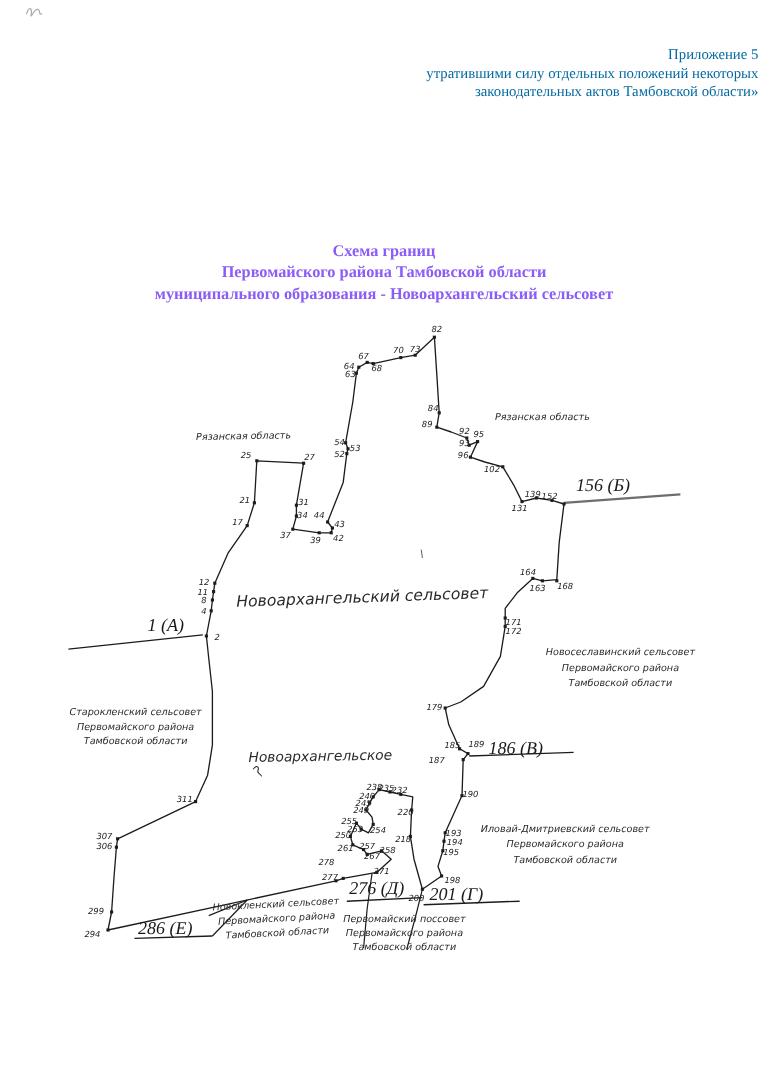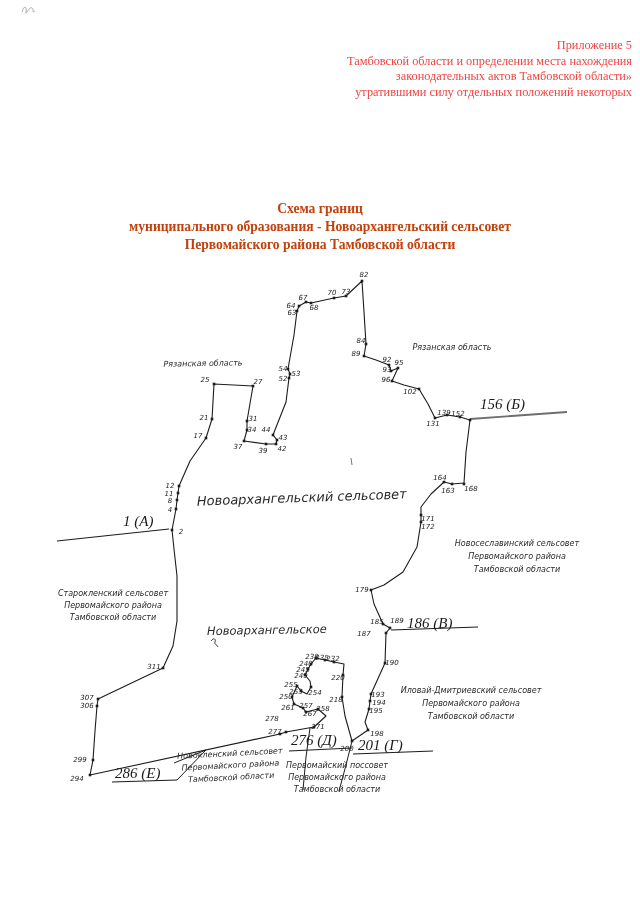--- a/index.html
+++ b/index.html
@@ -2,47 +2,46 @@
 <html><head>
 <meta charset="utf-8">
 <style>
   html,body{margin:0;padding:0;background:#e8e8e8;}
   .page{
     position:relative;width:640px;height:905px;background:#ffffff;
     overflow:hidden;font-family:"Liberation Serif",serif;color:#1c1c1c;
   }
   .header{
     position:absolute;top:38px;right:8px;width:352px;
-    text-align:right;font-size:12.3px;line-height:15.6px;color:#ef4444;
+    text-align:right;font-size:12.3px;line-height:15.6px;color:#0369a1;
   }
   .title{
     position:absolute;top:200px;left:0;width:100%;
-    text-align:center;font-weight:bold;font-size:13.6px;line-height:18px;color:#c2410c;
+    text-align:center;font-weight:bold;font-size:13.6px;line-height:18px;color:#8b5cf6;
   }
   .map-svg{position:absolute;left:0;top:0;width:640px;height:905px;}
   .vlabel{font-family:"DejaVu Sans",sans-serif;font-style:italic;font-size:7px;fill:#222;}
   .rlabel{font-family:"DejaVu Sans",sans-serif;font-style:italic;fill:#2a2a2a;}
   .jlabel{font-family:"Liberation Serif",serif;font-style:italic;font-size:15px;fill:#1a1a1a;}
 </style>
 </head>
 <body>
 
 <div class="page">
 
   <div class="header">
     <div>Приложение 5</div>
-    <div>Тамбовской области и определении места нахождения</div>
+    <div>утратившими силу отдельных положений некоторых</div>
     <div>законодательных актов Тамбовской области»</div>
-    <div>утратившими силу отдельных положений некоторых</div>
   </div>
 
   <div class="title">
     <div>Схема границ</div>
+    <div>Первомайского района Тамбовской области</div>
     <div>муниципального образования - Новоархангельский сельсовет</div>
-    <div>Первомайского района Тамбовской области</div>
   </div>
 
   <svg id="map-svg" class="map-svg" viewBox="0 0 640 905">
 
     <path d="M22,12 c2,-7 5,-6 4,0 c-1,5 3,-6 6,-4 c2,1 0,6 3,3" fill="none" stroke="#ababab" stroke-width="1"></path>
 
     <path d="M211,641 c3,-4 5,-2 4,1 c-1,3 2,2 3,5" fill="none" stroke="#2a2a2a" stroke-width="0.9"></path>
   <polyline points="169,529 57,541" fill="none" stroke="#1c1c1c" stroke-width="1.1" stroke-linejoin="round"></polyline>
       <polyline points="470,419 567,412" fill="none" stroke="#6e6e6e" stroke-width="1.9" stroke-linejoin="round"></polyline>
       <polyline points="391,630 478,627" fill="none" stroke="#1c1c1c" stroke-width="1.1" stroke-linejoin="round"></polyline>

